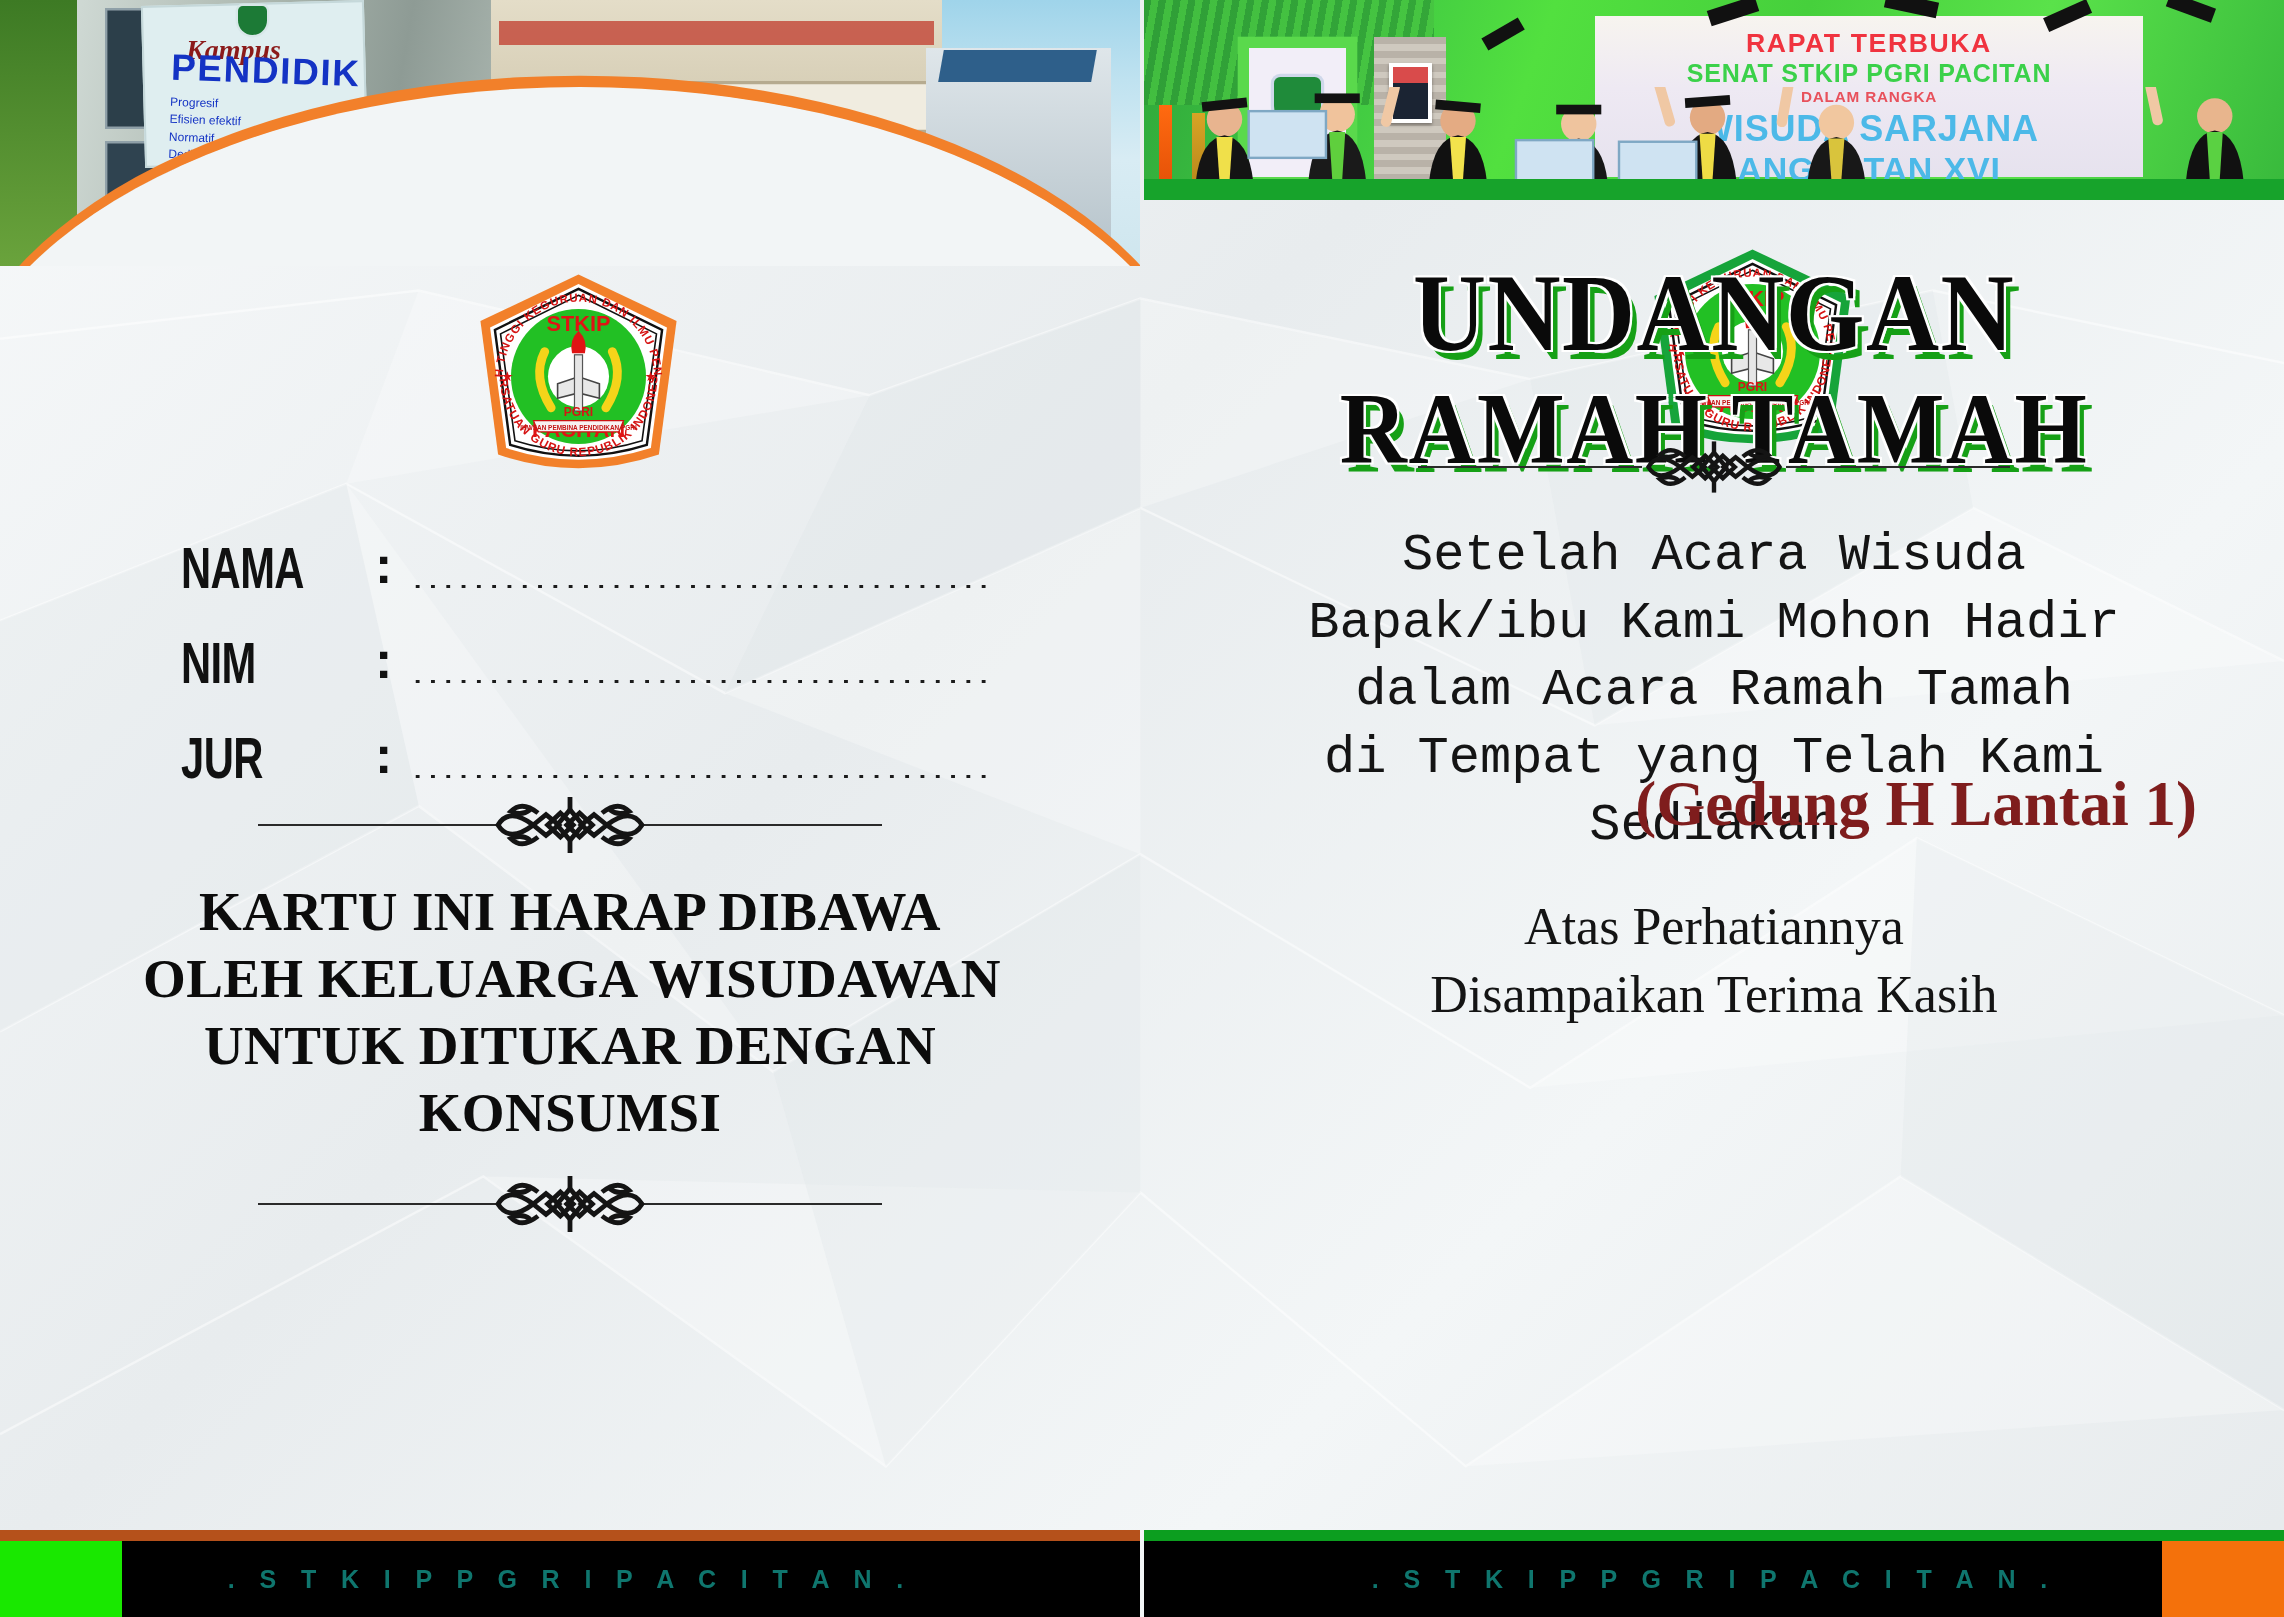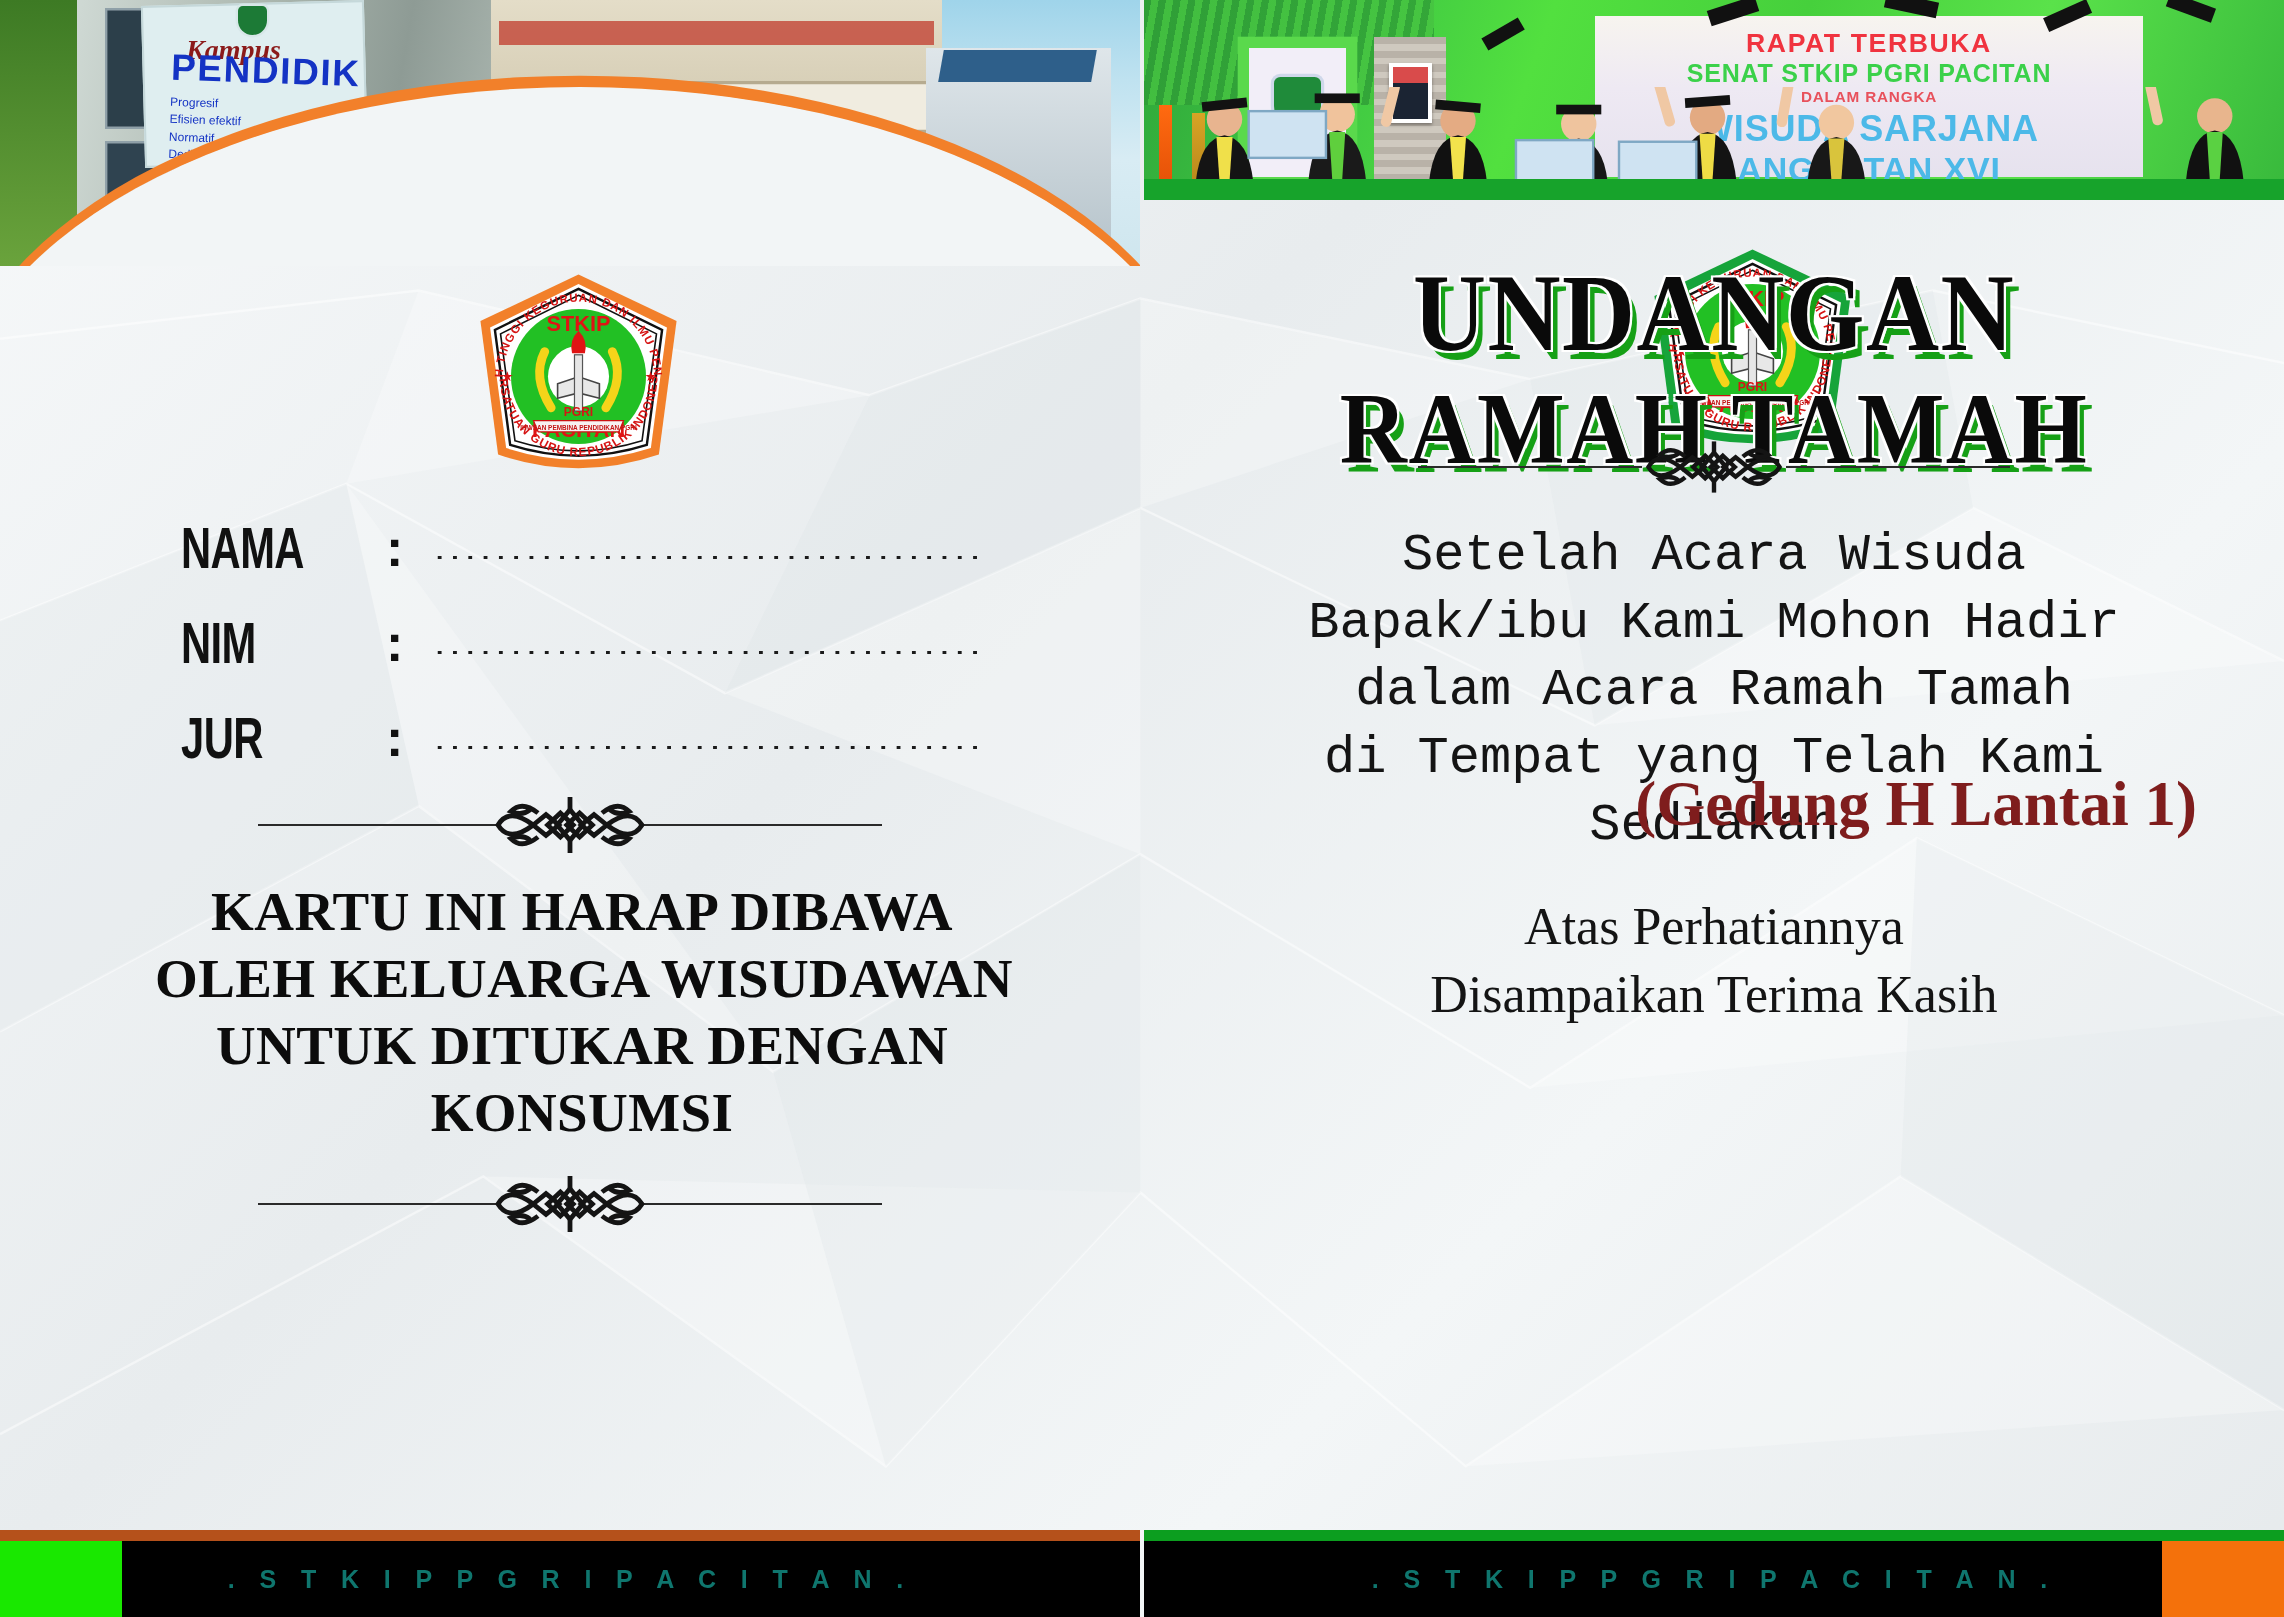--- a/index.html
+++ b/index.html
@@ -34,21 +34,21 @@
   .pr-green-strip{position:absolute;left:0;bottom:0;width:100%;height:21px;background:#17a32b;}
 
   
   .logo{position:absolute;width:209px;height:211px;}
   .logo.left{left:474px;top:271px;}
   .logo.right{left:1648px;top:246px;}
 
   
   .left-panel{position:absolute;left:0;top:266px;width:1140px;height:1264px;}
   .fields{position:absolute;left:181px;top:234px;width:805px;}
-  .field-row{display:flex;align-items:center;height:95px;gap:11px;}
+  .field-row{display:flex;align-items:flex-end;height:95px;}
   .f-label{
     font-family:"Liberation Sans",sans-serif;
     font-weight:700;font-size:58px;letter-spacing:-0.8px;
     transform:scaleX(.72);transform-origin:left bottom;
     width:266px;color:#111;line-height:.95;
   }
   .f-colon{font-weight:700;font-size:52px;color:#111;width:35px;margin-left:-72px;}
   .f-dots{
     flex:1;height:37px;position:relative;
   }
@@ -60,21 +60,21 @@
 
   
   .orn{position:absolute;left:50%;transform:translateX(-50%);width:628px;height:72px;}
   .orn-l{top:523px;}
   .orn-r{top:902px;}
 
   .notice{
     position:absolute;left:50%;transform:translateX(-50%);top:612px;width:854px;
     text-align:center;color:#0c0c0c;
     font-family:"Liberation Serif",serif;font-weight:700;
-    font-size:55px;line-height:1.22;letter-spacing:0.4px;margin-left:12px;
+    font-size:55px;line-height:1.22;letter-spacing:0.4px;
   }
   .notice div{white-space:nowrap;}
 
   
   .right-panel{position:absolute;left:1144px;top:200px;width:1140px;height:1330px;}
   .title-wrap{position:absolute;left:0;top:58px;width:100%;text-align:center;}
   .t1,.t2{
     font-family:"Liberation Serif",serif;font-weight:700;color:#0a0a0a;
     letter-spacing:1.6px;display:block;line-height:1;
     transform:scaleX(.92);

